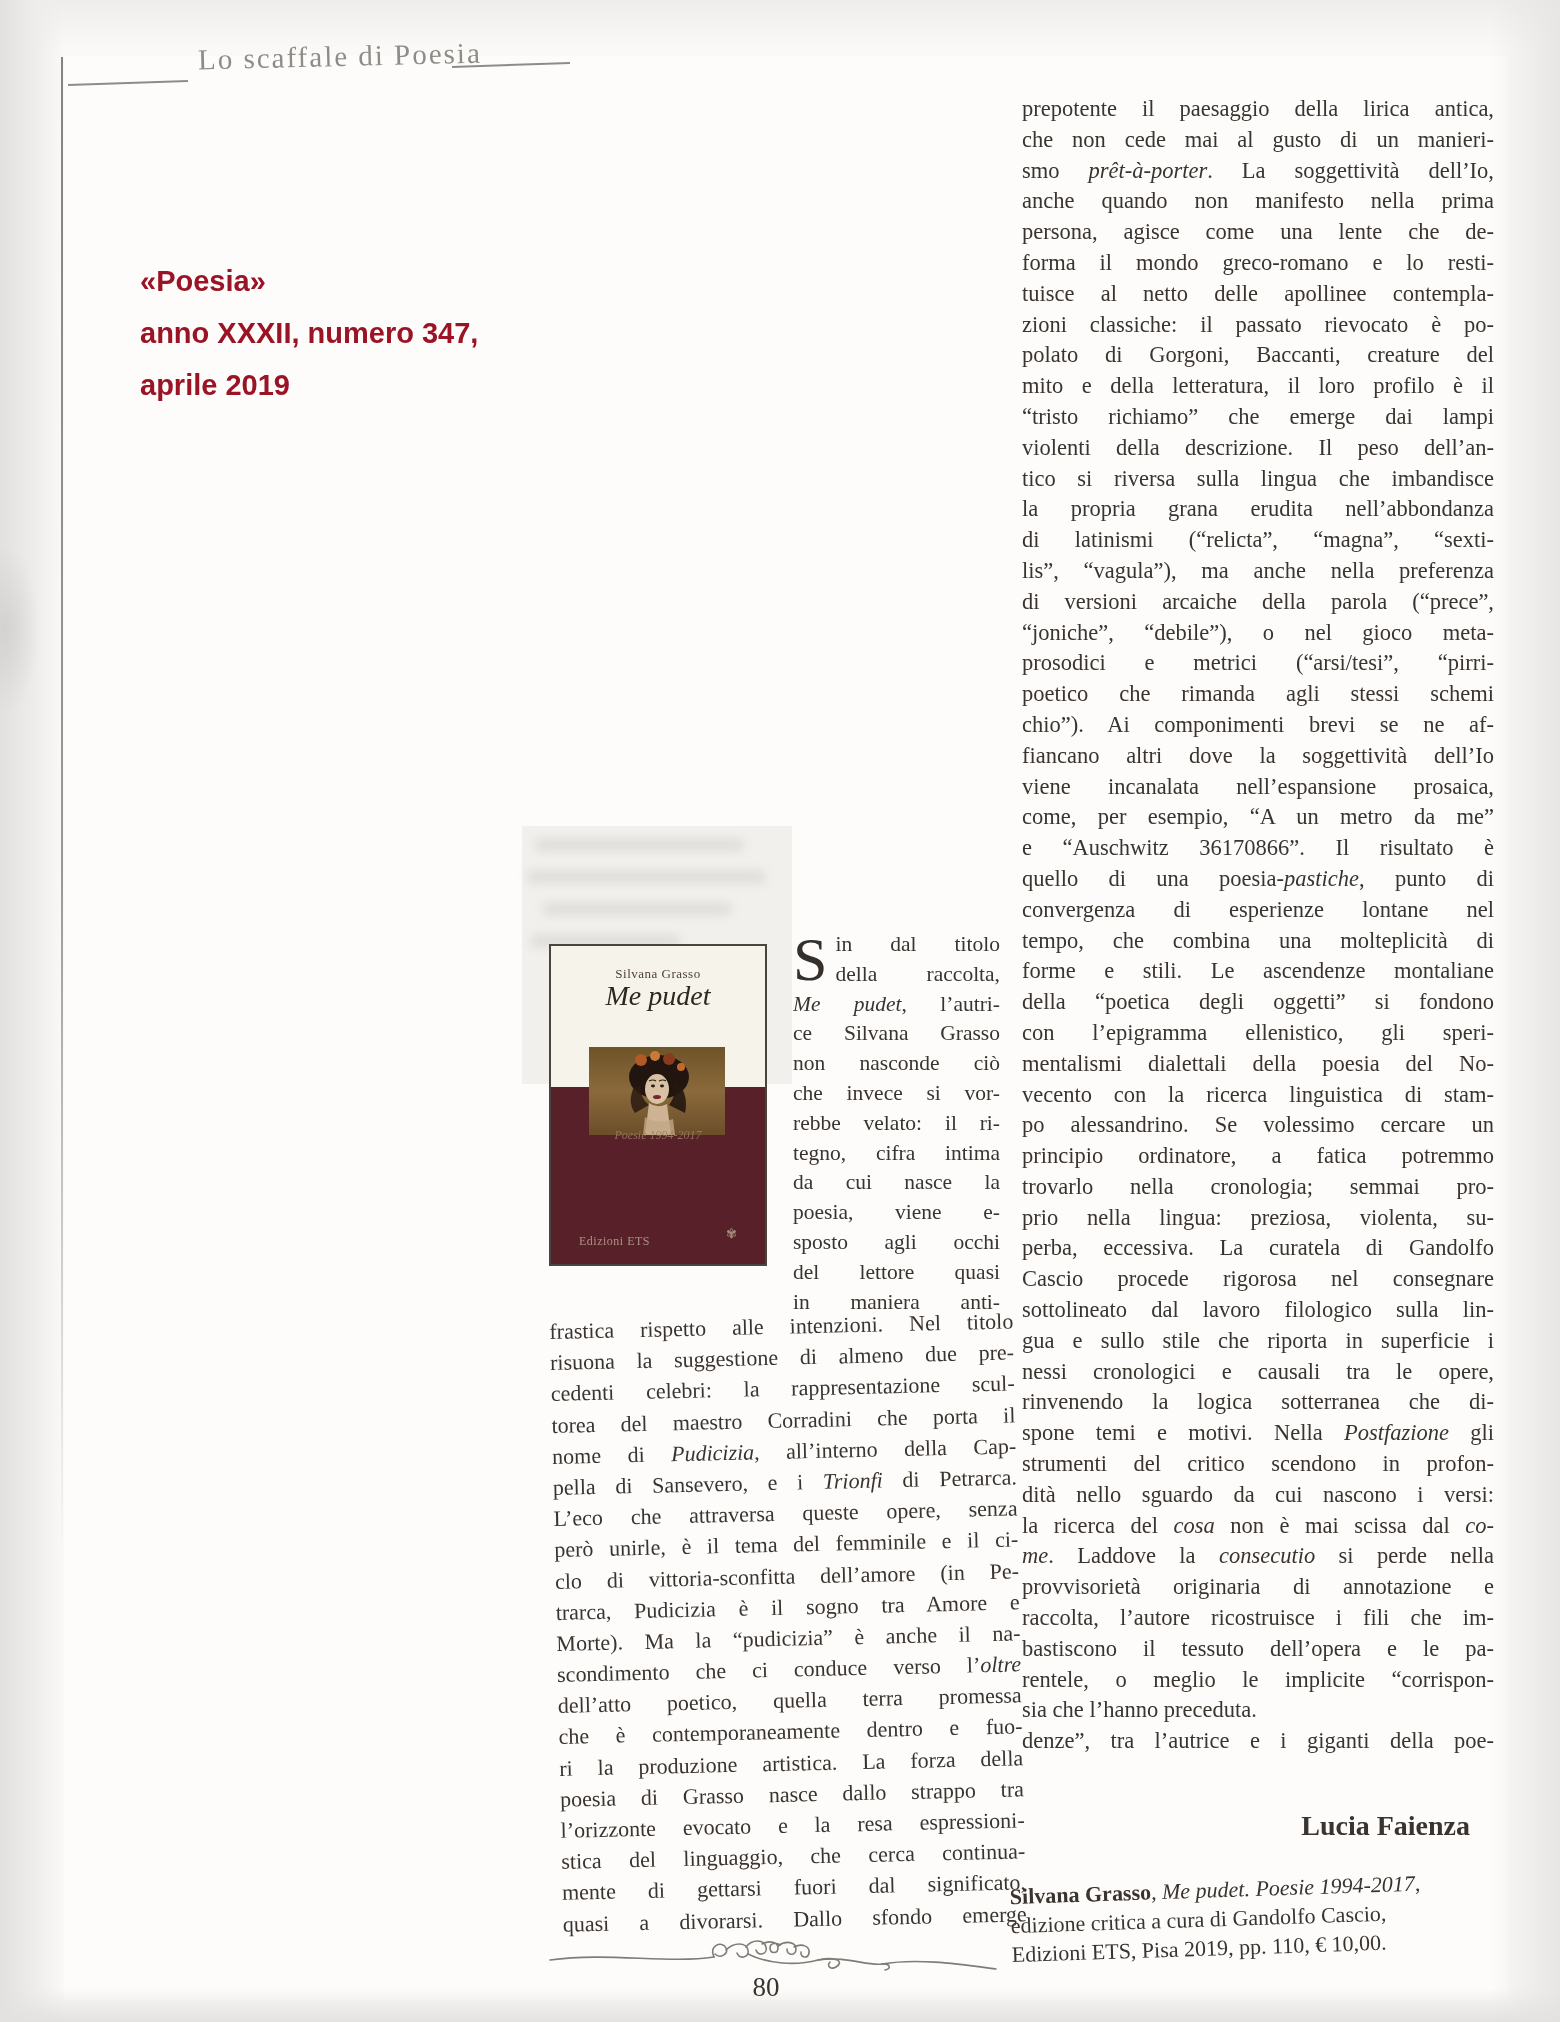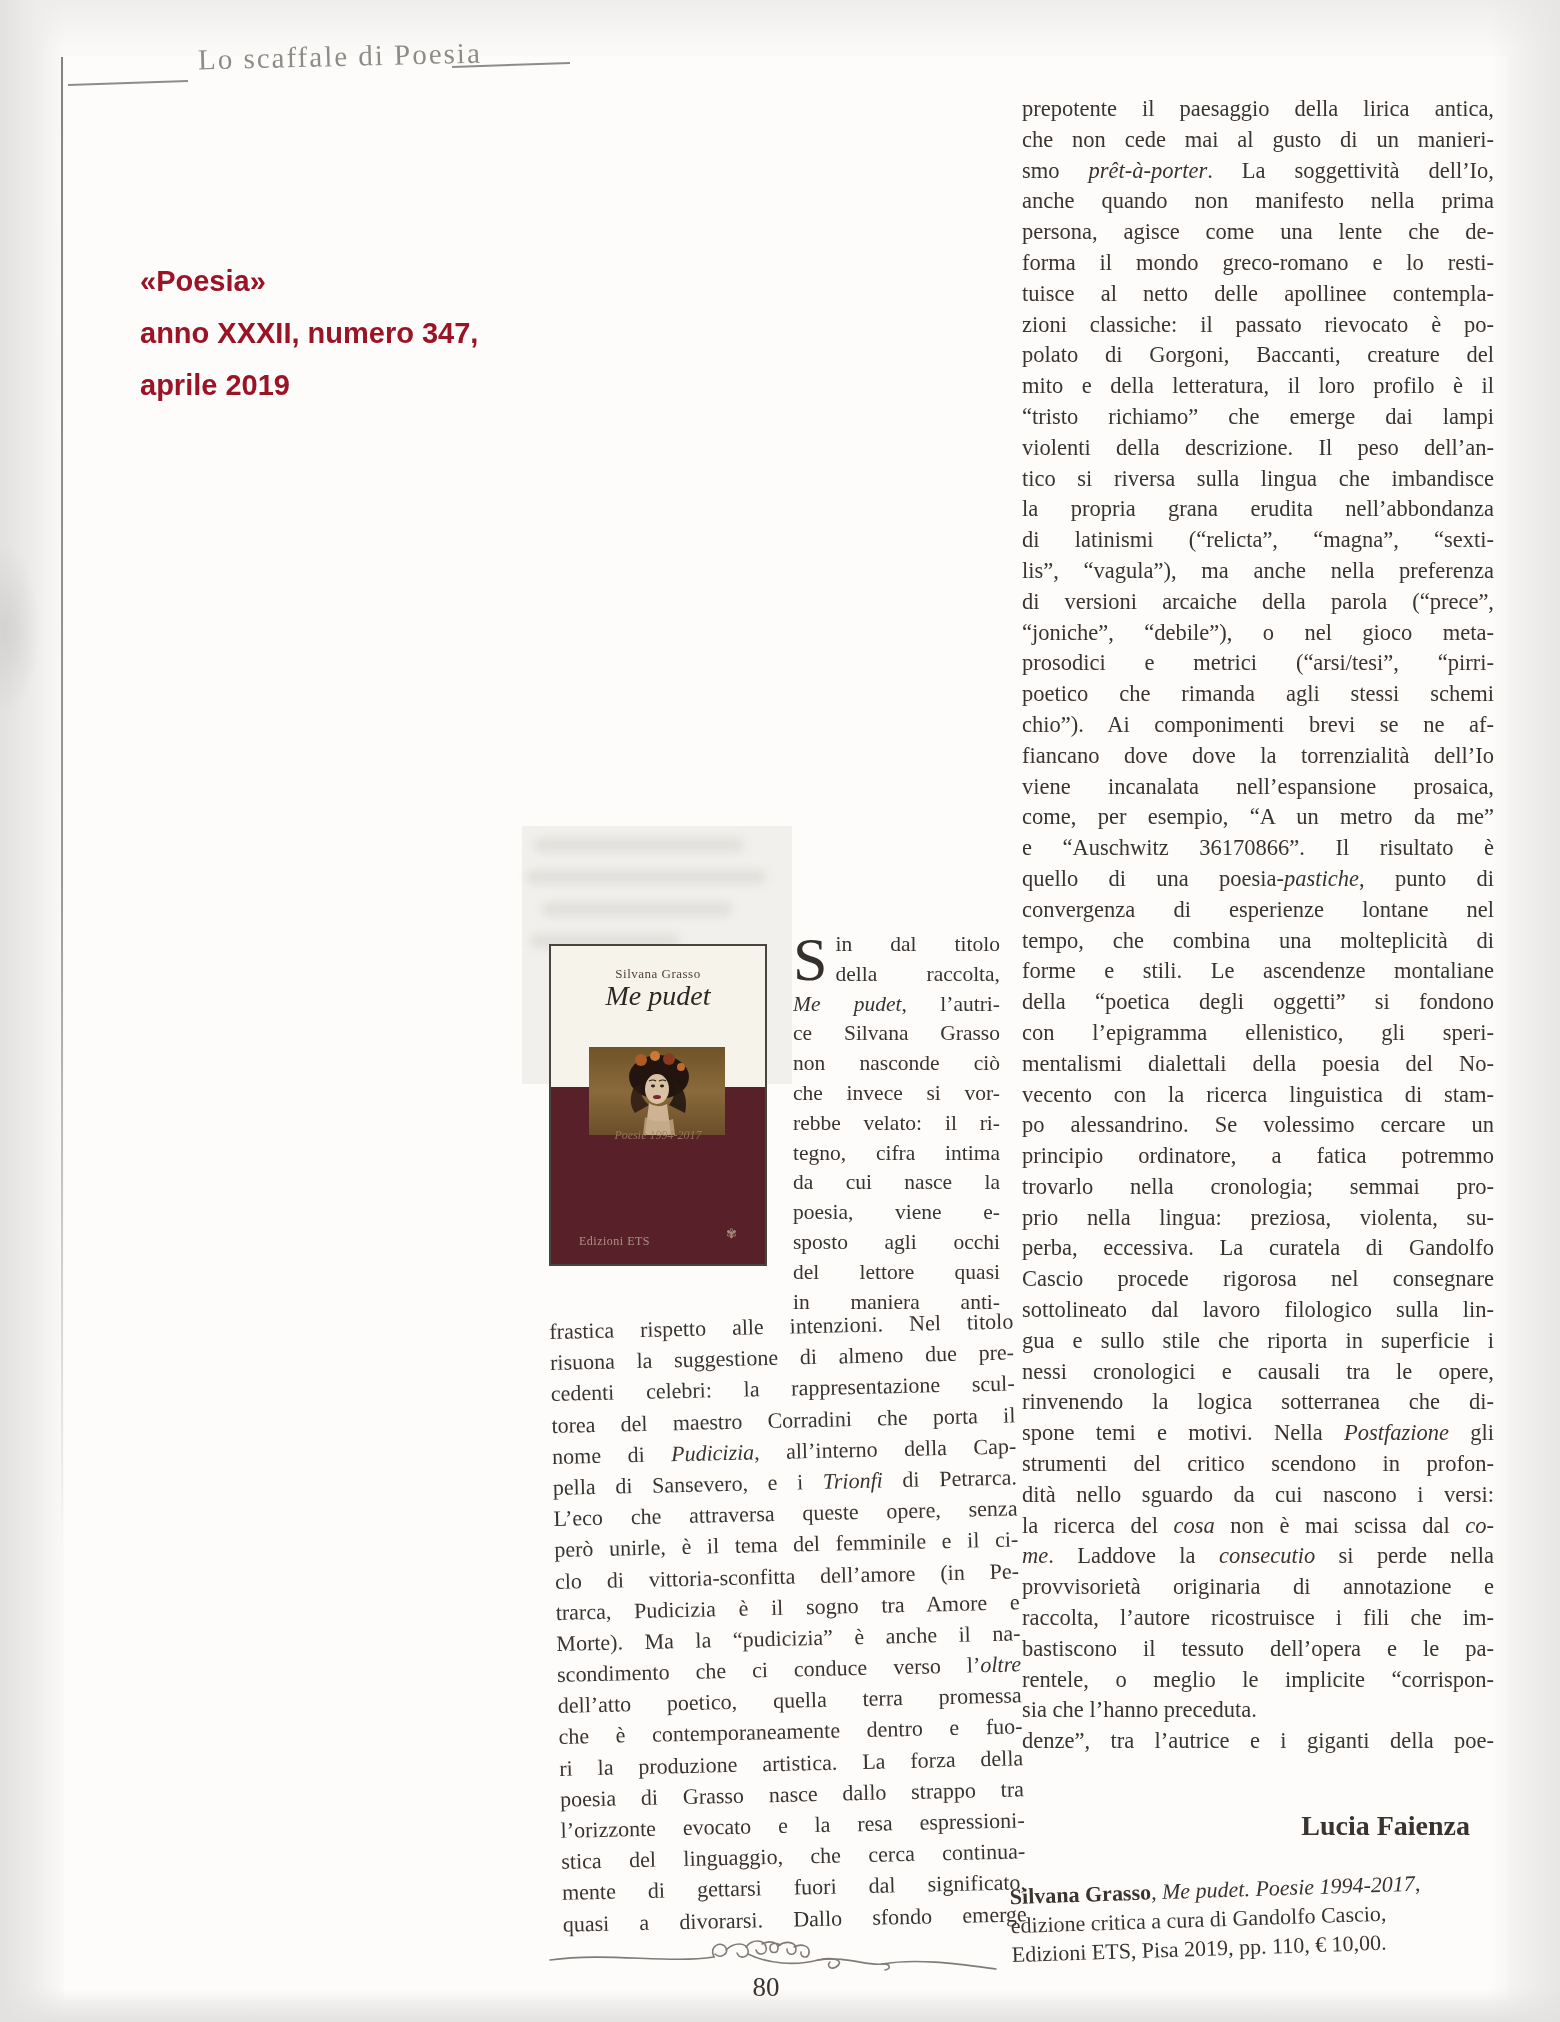--- a/index.html
+++ b/index.html
@@ -193,21 +193,21 @@
         <div class="tl">violenti della descrizione. Il peso dell’an-</div>
         <div class="tl">tico si riversa sulla lingua che imbandisce</div>
         <div class="tl">la propria grana erudita nell’abbondanza</div>
         <div class="tl">di latinismi (“relicta”, “magna”, “sexti-</div>
         <div class="tl">lis”, “vagula”), ma anche nella preferenza</div>
         <div class="tl">di versioni arcaiche della parola (“prece”,</div>
         <div class="tl">“joniche”, “debile”), o nel gioco meta-</div>
         <div class="tl">prosodici e metrici (“arsi/tesi”, “pirri-</div>
         <div class="tl">poetico che rimanda agli stessi schemi</div>
         <div class="tl">chio”). Ai componimenti brevi se ne af-</div>
-        <div class="tl">fiancano dove dove la torrenzialità dell’Io</div>
+        <div class="tl">fiancano altri dove la soggettività dell’Io</div>
         <div class="tl">viene incanalata nell’espansione prosaica,</div>
         <div class="tl">come, per esempio, “A un metro da me”</div>
         <div class="tl">e “Auschwitz 36170866”. Il risultato è</div>
         <div class="tl">quello di una poesia-<i>pastiche</i>, punto di</div>
         <div class="tl">convergenza di esperienze lontane nel</div>
         <div class="tl">tempo, che combina una molteplicità di</div>
         <div class="tl">forme e stili. Le ascendenze montaliane</div>
         <div class="tl">della “poetica degli oggetti” si fondono</div>
         <div class="tl">con l’epigramma ellenistico, gli speri-</div>
         <div class="tl">mentalismi dialettali della poesia del No-</div>

